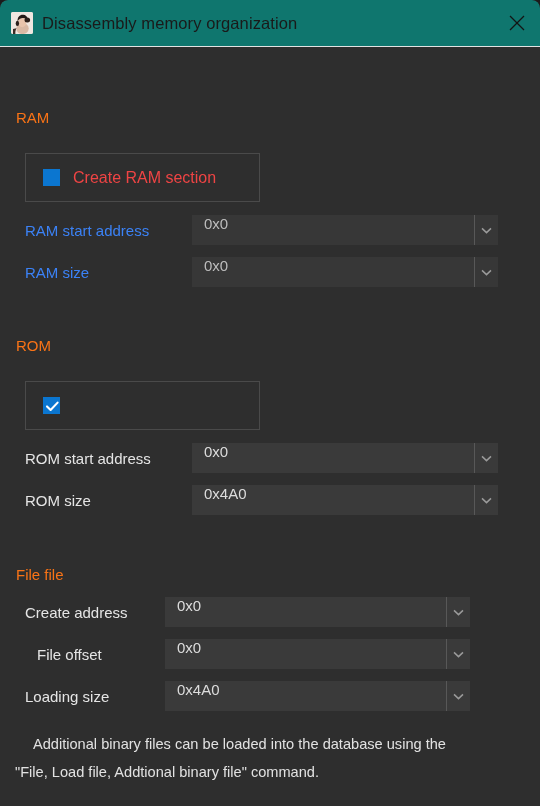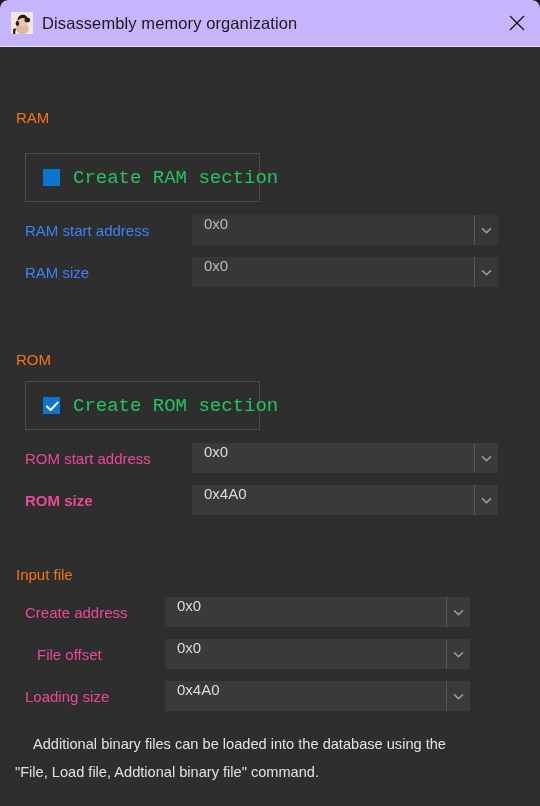--- a/index.html
+++ b/index.html
@@ -24,21 +24,21 @@
     border-radius: 8px 8px 0 0;
     overflow: hidden;
     display: flex;
     flex-direction: column;
   }
 
   
   .titlebar {
     position: relative;
     height: 46px;
-    background: #c4b5fd;
+    background: #0f766e;
     border-radius: 8px 8px 0 0;
     display: flex;
     align-items: center;
     flex: none;
     border-bottom: 1px solid #e3e3e3;
   }
   .title-icon {
     width: 22px;
     height: 22px;
     margin-left: 11px;
@@ -103,30 +103,29 @@
   }
   .cb.checked {
     background: #0b76d0;
     border: 1px solid #0b76d0;
   }
   .cb.checked svg {
     position: absolute;
     left: 1px; top: 2px;
   }
   .cb-label {
-    font-size: 19px;
-    color: #22c55e;
-    white-space: nowrap;
-    font-family: Liberation Mono, monospace;
+    font-size: 16px;
+    color: #ef4444;
+    white-space: nowrap;
   }
 
   .field-label {
     position: absolute;
     font-size: 15px;
-    color: #ec4899;
+    color: #e5e5e5;
     white-space: nowrap;
   }
   .field-label.dim { color: #3b82f6; }
 
   .combo {
     position: absolute;
     height: 30px;
     box-sizing: border-box;
     display: flex;
     align-items: flex-start;
@@ -210,52 +209,51 @@
     <div class="field-label dim" style="left:25px; top:217px;text-align:right;">RAM size</div>
     <div class="combo disabled" style="left:192px; top:210px; width:306px;">
       <span class="combo-value">0x0</span>
       <span class="combo-arrow">
         <svg width="11" height="7" viewBox="0 0 11 7">
             <path d="M1 1.4 L5.5 5.6 L10 1.4" fill="none" stroke="#9a9a9a" stroke-width="1.5"></path>
           </svg>
       </span>
     </div>
 
-    <div class="section-title" style="left:16px; top:304px;">ROM</div>
+    <div class="section-title" style="left:16px; top:290px;">ROM</div>
 
     <div class="checkbox-frame" style="left:25px; top:334px; width:235px; height:49px;">
       <span class="cb checked">
         <svg width="15" height="13" viewBox="0 0 15 13">
           <path d="M2 6.4 L5.6 10 L12.6 2.6" fill="none" stroke="#ffffff" stroke-width="2.1" stroke-linecap="round" stroke-linejoin="round"></path>
         </svg>
       </span>
-      <span class="cb-label">Create ROM section</span>
     </div>
 
     <div class="field-label" style="left:25px; top:403px;">ROM start address</div>
     <div class="combo" style="left:192px; top:396px; width:306px;">
       <span class="combo-value">0x0</span>
       <span class="combo-arrow">
         <svg width="11" height="7" viewBox="0 0 11 7">
             <path d="M1 1.4 L5.5 5.6 L10 1.4" fill="none" stroke="#9a9a9a" stroke-width="1.5"></path>
           </svg>
       </span>
     </div>
 
-    <div class="field-label" style="left:25px; top:445px;font-weight:bold;">ROM size</div>
+    <div class="field-label" style="left:25px; top:445px;">ROM size</div>
     <div class="combo" style="left:192px; top:438px; width:306px;">
       <span class="combo-value">0x4A0</span>
       <span class="combo-arrow">
         <svg width="11" height="7" viewBox="0 0 11 7">
             <path d="M1 1.4 L5.5 5.6 L10 1.4" fill="none" stroke="#9a9a9a" stroke-width="1.5"></path>
           </svg>
       </span>
     </div>
 
-    <div class="section-title" style="left:16px; top:519px;">Input file</div>
+    <div class="section-title" style="left:16px; top:519px;">File file</div>
 
     <div class="field-label" style="left:25px; top:557px;">Create address</div>
     <div class="combo" style="left:165px; top:550px; width:305px;">
       <span class="combo-value">0x0</span>
       <span class="combo-arrow">
         <svg width="11" height="7" viewBox="0 0 11 7">
             <path d="M1 1.4 L5.5 5.6 L10 1.4" fill="none" stroke="#9a9a9a" stroke-width="1.5"></path>
           </svg>
       </span>
     </div>

